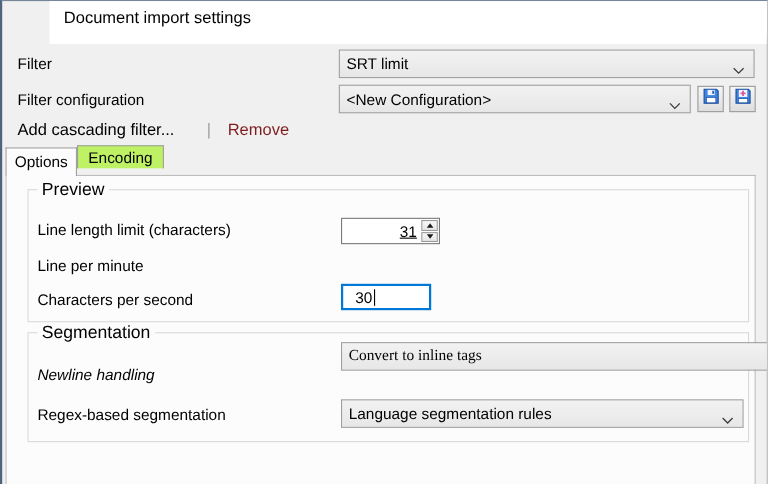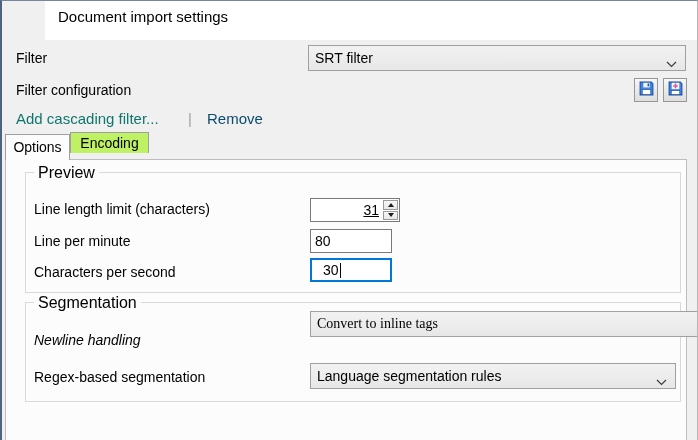--- a/index.html
+++ b/index.html
@@ -33,23 +33,23 @@
   .combo .chev { position:absolute; right:8px; top:50%; margin-top:-3px; }
 
   .tool-btn {
     position:absolute; width:24px; height:24px;
     background:linear-gradient(180deg,#f6f6f6,#dedede);
     border:1px solid #979797;
     display:flex; align-items:center; justify-content:center; cursor:pointer;
   }
 
   
-  .link { position:absolute; font-size:15px; color:#0f766e; cursor:pointer; white-space:nowrap; }
+  .link { position:absolute; font-size:15px; color:#000000; cursor:pointer; white-space:nowrap; }
   .sep  { position:absolute; font-size:15px; color:#9f9f9f; }
-  .disabled-link { position:absolute; font-size:15px; color:#0c4a6e; white-space:nowrap; }
+  .disabled-link { position:absolute; font-size:15px; color:#7f1d1d; white-space:nowrap; }
 
   
   .tab {
     position:absolute; font-size:14px; text-align:center; cursor:pointer;
     border:1px solid #9f9f9f; border-bottom:none;
   }
   .tab.active {
     left:3px; top:133px; width:65px; height:26px; line-height:24px;
     background:#fcfcfc; z-index:3;
   }
@@ -100,29 +100,37 @@
       <span>
         <svg width="14" height="14" viewBox="0 0 14 14">
             <path d="M1 1 L13 13 M13 1 L1 13" stroke="#000" stroke-width="1.1" fill="none"></path>
           </svg>
       </span>
     </div>
   </div>
 
   <div class="row-label" style="left:14px; top:49px;">Filter</div>
   <div class="combo" style="left:306px; top:44px; width:378px;">
-    <span>SRT filter</span>
+    <span>SRT limit</span>
     <span class="chev">
       <svg width="11" height="7" viewBox="0 0 11 7">
           <path d="M1 1 L5.5 5.5 L10 1" stroke="#3c3c3c" stroke-width="1.2" fill="none"></path>
         </svg>
     </span>
   </div>
 
   <div class="row-label" style="left:14px; top:81px;">Filter configuration</div>
+  <div class="combo" style="left:306px; top:76px; width:320px;">
+    <span>&lt;New Configuration&gt;</span>
+    <span class="chev">
+      <svg width="11" height="7" viewBox="0 0 11 7">
+          <path d="M1 1 L5.5 5.5 L10 1" stroke="#3c3c3c" stroke-width="1.2" fill="none"></path>
+        </svg>
+    </span>
+  </div>
 
   <div class="tool-btn" style="left:632px; top:77px;">
     <span>
       <svg width="17" height="17" viewBox="0 0 16 16">
         <path d="M2 2 h10.5 L14 3.5 V14 H2 Z" fill="#3f84e0" stroke="#1b4fa0" stroke-width="1"></path>
         <rect x="5" y="2.6" width="6" height="4.4" fill="#eef5fd"></rect>
         <rect x="9" y="3.3" width="1.4" height="2.6" fill="#1b4fa0"></rect>
         <rect x="4" y="9" width="8" height="4.6" fill="#ffffff" stroke="#1b4fa0" stroke-width="0.6"></rect>
       </svg>
     </span>
@@ -156,23 +164,20 @@
           <span class="spin-btn">
               <span class="tri-up"></span>
             </span>
           <span class="spin-btn">
               <span class="tri-dn"></span>
             </span>
         </span>
       </div>
 
       <div class="g-label" style="left:8px; top:60px;">Line per minute</div>
-      <div class="textbox" style="left:284px; top:56px; width:82px;">
-        <span>80</span>
-      </div>
 
       <div class="g-label" style="left:8px; top:91px;">Characters per second</div>
       <div class="textbox focused" style="left:284px; top:85px; width:82px;">
         <span>30</span>
           <span class="caret"></span>
       </div>
     </div>
 
     <div class="groupbox" style="left:19px; top:142px; width:656px; height:100px;">
       <span class="gtitle">Segmentation</span>

